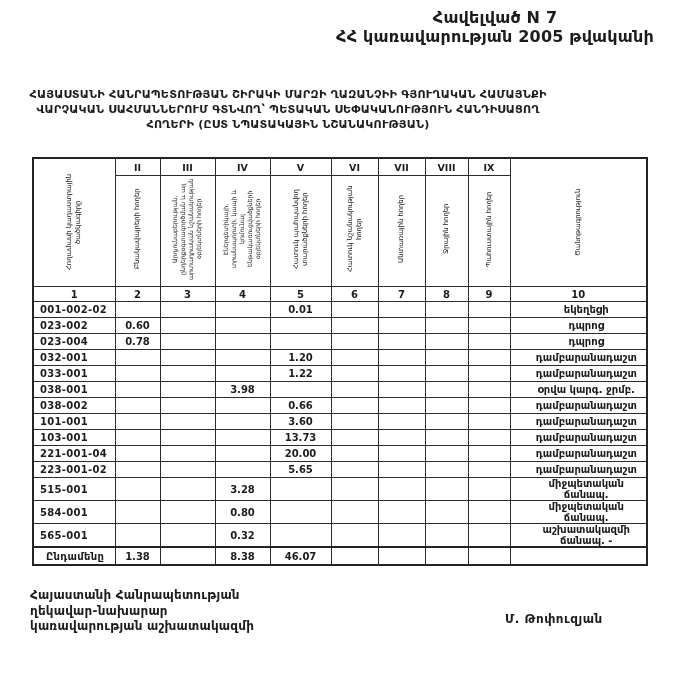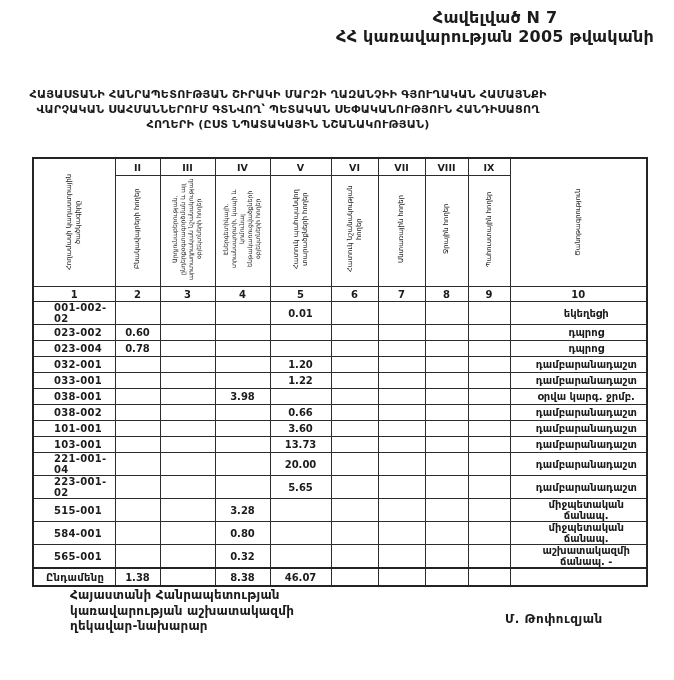--- a/index.html
+++ b/index.html
@@ -35,28 +35,28 @@
     display:inline-block;
     writing-mode:vertical-rl;
     transform:rotate(180deg);
     font-size:6.8px; line-height:1.3; font-weight:400;
     height:102px; text-align:center;
   }
   .vtext.long { font-size:6.2px; }
   td.vh-span .vtext { height:118px; }
   tr.colnum-row td { height:14px; text-align:center; font-weight:700; font-size:10px; }
   tbody td { height:15px; font-size:10px; font-weight:700; }
-  td.c-code { text-align:left; padding-left:20px; letter-spacing:0.3px; }
+  td.c-code { text-align:left; padding-left:6px; letter-spacing:0.3px; }
   td.c-num  { text-align:center; }
   td.c-remark { text-align:center; padding-left:16px; }
   tr.total-row td { border-top:2px solid #242424; border-bottom:2px solid #242424; height:16px; }
   tr.total-row td.c-code { padding-left:12px; }
   .footer-block {
     position:absolute; left:30px; top:588px;
-    font-size:12px; font-weight:700; line-height:1.3; letter-spacing:0.2px;margin-left:40px;
+    font-size:12px; font-weight:700; line-height:1.3; letter-spacing:0.2px;
   }
   .signature {
     position:absolute; left:505px; top:612px;
     font-size:12px; font-weight:700; letter-spacing:0.5px;
   }
 </style>
 </head>
 <body>
 
 <div class="annex-block">
@@ -310,17 +310,17 @@
         <td class="c-num"></td>
         <td class="c-num"></td>
         <td class="c-num"></td>
         <td class="c-remark"></td>
       </tr>
     </tbody>
 </table>
 
 <div class="footer-block">
   <div>Հայաստանի Հանրապետության</div>
+  <div>ղեկավար-նախարար</div>
   <div>կառավարության աշխատակազմի</div>
-  <div>ղեկավար-նախարար</div>
 </div>
 
 <div class="signature">Մ. Թոփուզյան</div>
 
 </body></html>

